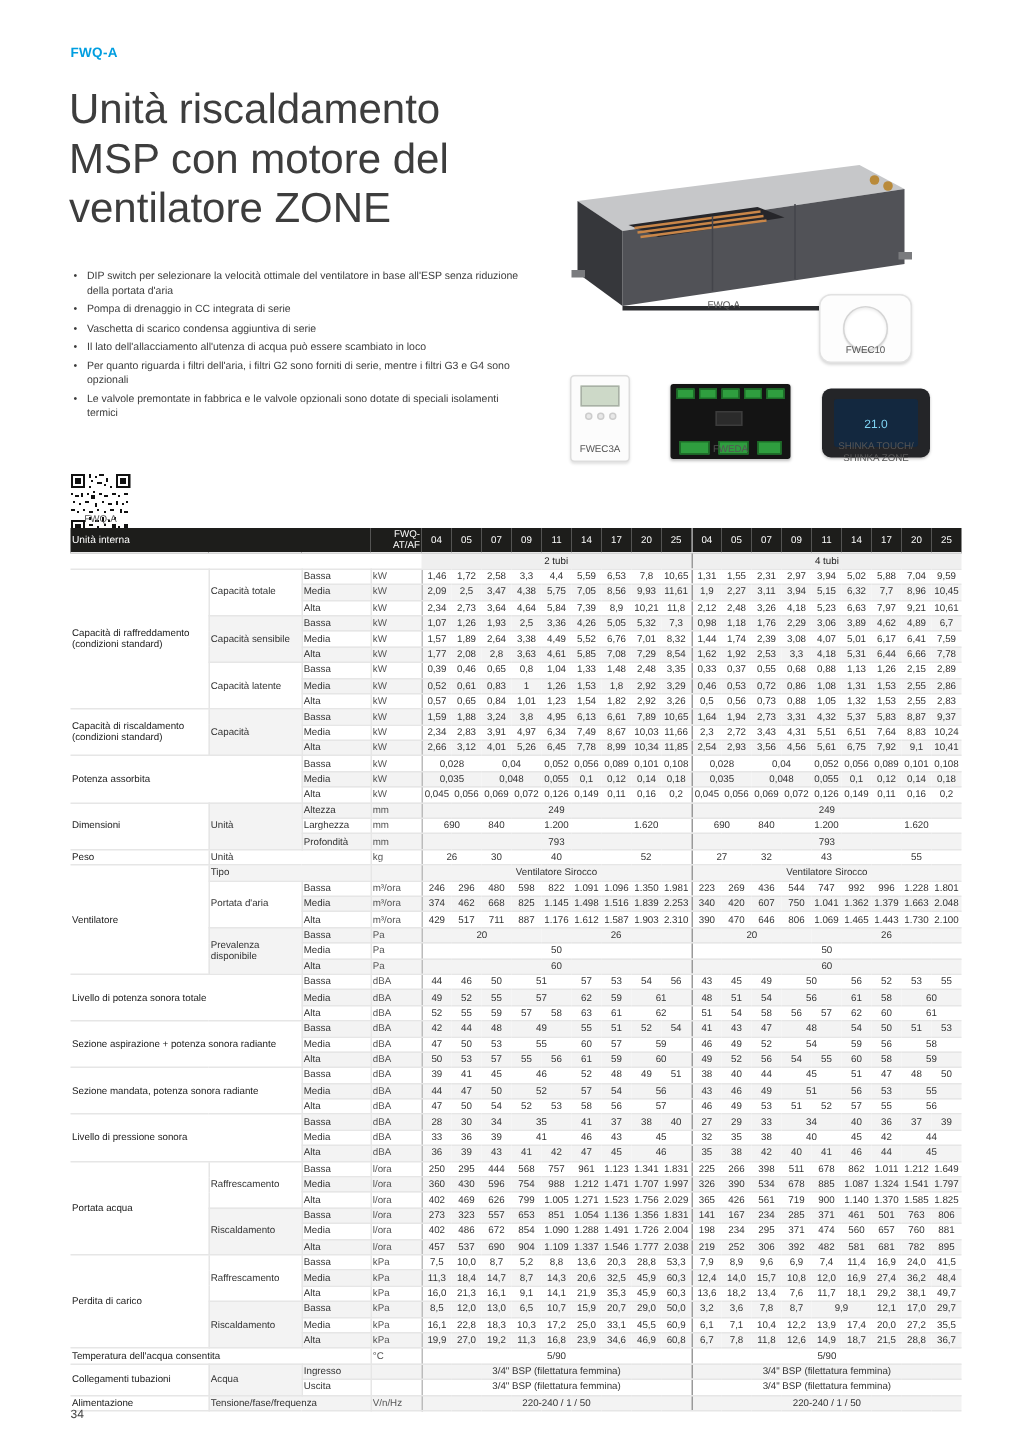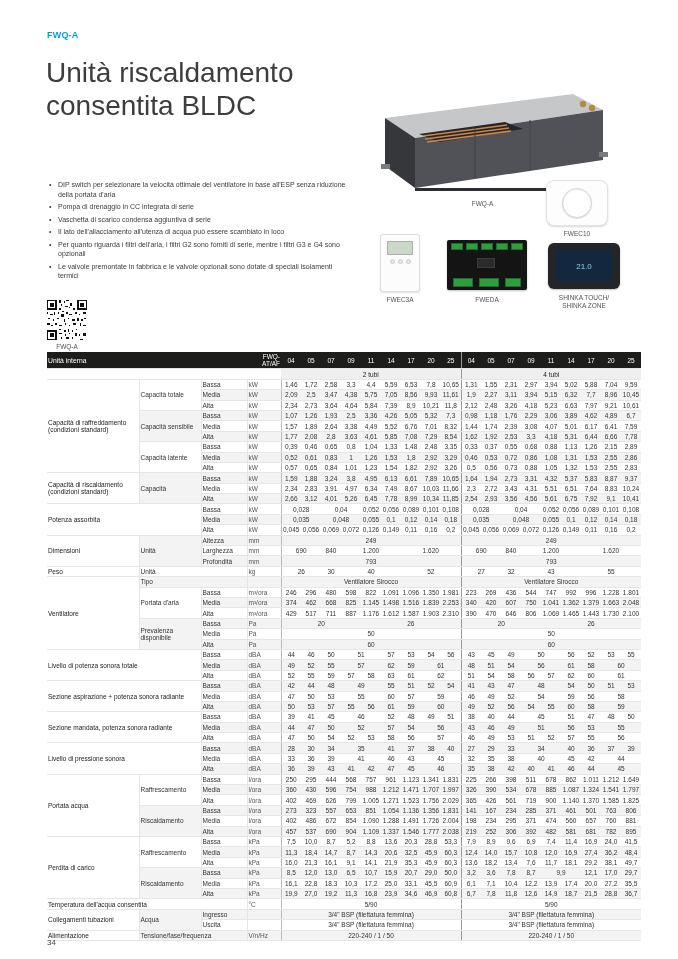--- a/index.html
+++ b/index.html
@@ -9,21 +9,21 @@
   .page{position:relative; width:678px; height:959px; background:#fff; overflow:hidden;}
 
   .brand{position:absolute; left:47px; top:30px; font-size:9px; font-weight:bold; color:var(--accent); letter-spacing:.2px;}
   .title{position:absolute; left:46px; top:56px; font-size:28px; line-height:33px; font-weight:400; color:#3d3d3d;}
   .title span{display:block;}
 
   ul.bullets{position:absolute; left:58px; top:180px; width:296px; list-style:none;}
   ul.bullets li{position:relative; font-size:7px; line-height:9.5px; margin-bottom:3px; color:#3c3c3c; padding-left:0;}
   ul.bullets li::before{content:"•"; position:absolute; left:-9px; top:0; color:#3c3c3c;}
 
-  .fig{position:absolute;}
+  .fig{position:absolute;margin-top:16px;}
   .figcap{position:absolute; font-size:6.5px; line-height:7.5px; color:#555; text-align:center;}
 
   
   .fwec10{width:62px; height:46px; background:#fdfdfd; border:1px solid #e2e2e2; border-radius:8px;
           box-shadow:0 1px 2px rgba(0,0,0,.15); display:flex; align-items:center; justify-content:center;}
   .dial{width:30px; height:30px; border-radius:50%; background:#fff; border:1px solid #d5d5d5;
         box-shadow:inset 0 1px 2px rgba(0,0,0,.08), 0 1px 1px rgba(0,0,0,.12);}
 
   
   .fwec3a{width:40px; height:58px; background:#fcfcfc; border:1px solid #ddd; border-radius:3px; box-shadow:0 1px 2px rgba(0,0,0,.12);}
@@ -75,21 +75,22 @@
 </style>
 </head>
 <body>
 
 <div class="page">
 
   <div class="brand">FWQ-A</div>
 
   <h1 class="title">
     <span>Unità riscaldamento</span>
-    <span>consentita BLDC</span>
+    <span>MSP con motore del</span>
+    <span>ventilatore ZONE</span>
   </h1>
 
   <ul class="bullets">
       <li>DIP switch per selezionare la velocità ottimale del ventilatore in base all'ESP senza riduzione della portata d'aria</li>
       <li>Pompa di drenaggio in CC integrata di serie</li>
       <li>Vaschetta di scarico condensa aggiuntiva di serie</li>
       <li>Il lato dell'allacciamento all'utenza di acqua può essere scambiato in loco</li>
       <li>Per quanto riguarda i filtri dell'aria, i filtri G2 sono forniti di serie, mentre i filtri G3 e G4 sono opzionali</li>
       <li>Le valvole premontate in fabbrica e le valvole opzionali sono dotate di speciali isolamenti termici</li>
     </ul>

